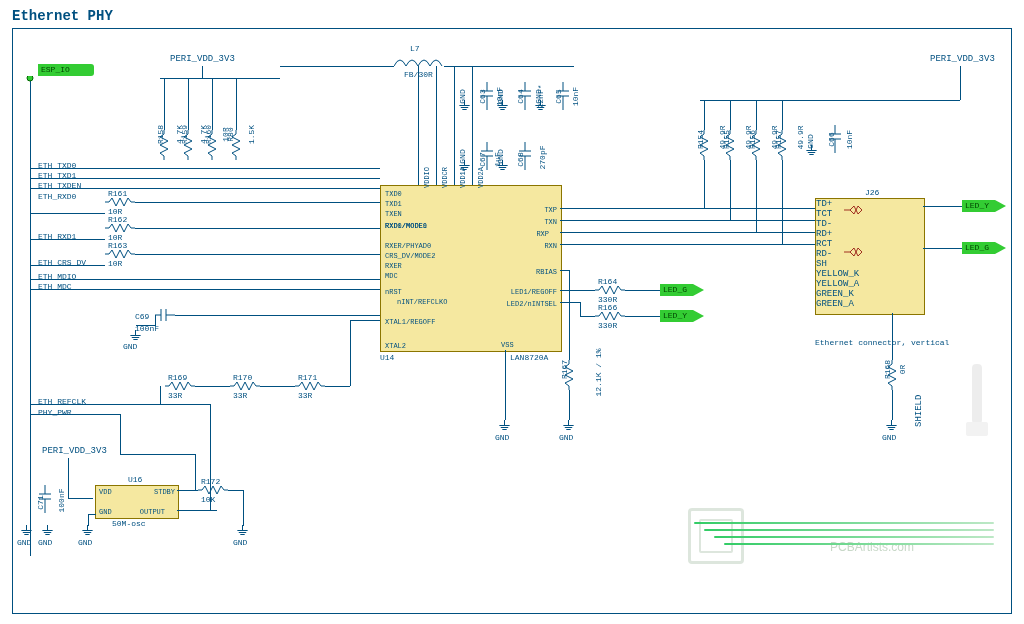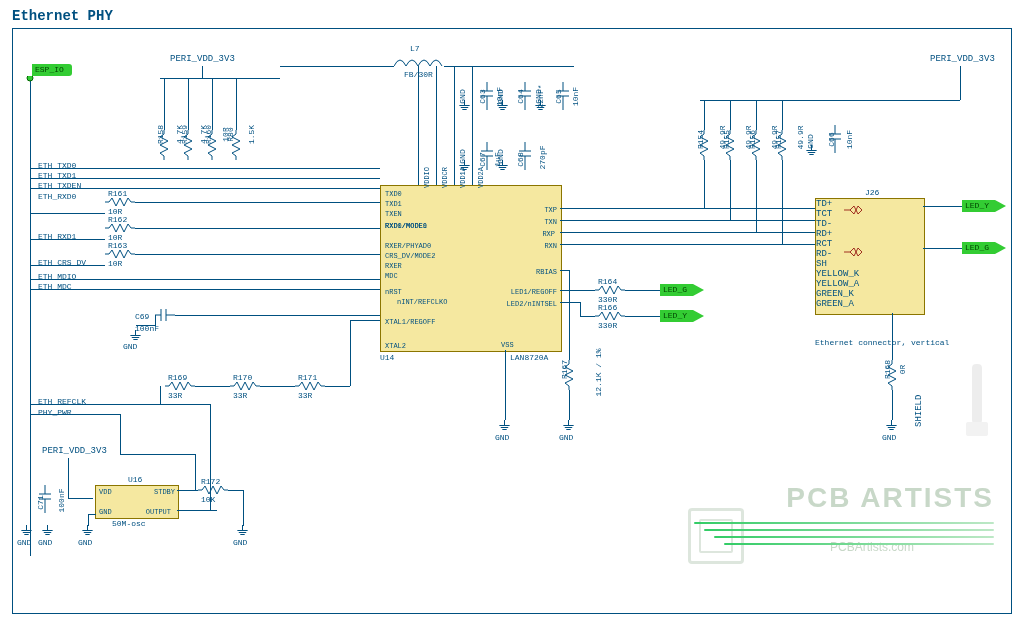--- a/index.html
+++ b/index.html
@@ -39,21 +39,21 @@
   .brush .ferrule{position:absolute;left:20px;top:58px;width:22px;height:14px;background:#ccc;border-radius:2px}
   .trace{position:absolute;height:2px;background:linear-gradient(to right,#3c6,#bde8c6);border-radius:2px}
 </style>
 </head>
 <body>
 
 <div class="page">
   <div class="title">Ethernet PHY</div>
   <div class="frame"></div>
 
-  <div class="port left" style="left:32px;top:64px;width:40px;height:12px"><span>ESP_IO</span></div>
+  <div class="port left" style="left:38px;top:64px;width:56px;height:12px"><span>ESP_IO</span></div>
   <div class="wire v" style="left:30px;top:76px;height:480px"></div>
   <svg style="position:absolute;left:25px;top:76px;width:10px;height:10px">
       <circle cx="5" cy="2" r="3" fill="#3c3" stroke="#060"></circle>
     </svg>
 
   <div class="power" style="left:170px;top:54px">PERI_VDD_3V3</div>
   <div class="wire v" style="left:202px;top:66px;height:12px"></div>
   <div class="wire h" style="left:160px;top:78px;width:120px"></div>
 
   <div class="power" style="left:930px;top:54px">PERI_VDD_3V3</div>
@@ -174,21 +174,21 @@
     <div class="pin" style="left:4px;top:132px">XTAL1/REGOFF</div>
     <div class="pin" style="left:4px;top:156px">XTAL2</div>
 
     <div class="pin" style="left:42px;top:2px;transform:rotate(-90deg);transform-origin:left top">VDDIO</div>
     <div class="pin" style="left:60px;top:2px;transform:rotate(-90deg);transform-origin:left top">VDDCR</div>
     <div class="pin" style="left:78px;top:2px;transform:rotate(-90deg);transform-origin:left top">VDD1A</div>
     <div class="pin" style="left:96px;top:2px;transform:rotate(-90deg);transform-origin:left top">VDD2A</div>
 
     <div class="pin" style="right:4px;top:20px">TXP</div>
     <div class="pin" style="right:4px;top:32px">TXN</div>
-    <div class="pin" style="right:6px;top:44px">RXP</div>
+    <div class="pin" style="right:12px;top:44px">RXP</div>
     <div class="pin" style="right:4px;top:56px">RXN</div>
     <div class="pin" style="right:4px;top:82px">RBIAS</div>
     <div class="pin" style="right:4px;top:102px">LED1/REGOFF</div>
     <div class="pin" style="right:4px;top:114px">LED2/nINTSEL</div>
 
     <div class="pin" style="left:120px;bottom:2px">VSS</div>
   </div>
   <div class="refdes" style="left:380px;top:353px">U14</div>
   <div class="value" style="left:510px;top:353px">LAN8720A</div>
 
@@ -418,21 +418,21 @@
   <div class="wire h" style="left:325px;top:386px;width:25px"></div>
   <div class="wire v" style="left:350px;top:320px;height:66px"></div>
   <div class="wire h" style="left:350px;top:320px;width:30px"></div>
 
   <div class="wire v" style="left:68px;top:458px;height:40px"></div>
   <div class="wire h" style="left:68px;top:498px;width:25px"></div>
   <div class="ic" style="left:95px;top:485px;width:82px;height:32px">
     <div class="pin" style="left:3px;top:2px">VDD</div>
     <div class="pin" style="right:3px;top:2px">STDBY</div>
     <div class="pin" style="left:3px;bottom:2px">GND</div>
-    <div class="pin" style="right:7px;bottom:2px">OUTPUT</div>
+    <div class="pin" style="right:13px;bottom:2px">OUTPUT</div>
   </div>
   <div class="refdes" style="left:128px;top:475px">U16</div>
   <div class="value" style="left:112px;top:519px">50M-osc</div>
 
   <div class="refdes" style="left:33px;top:498px;transform:rotate(-90deg)">C71</div>
   <div class="value" style="left:49px;top:496px;transform:rotate(-90deg)">100nF</div>
   <svg style="position:absolute;left:38px;top:485px" width="14" height="28">
       <line x1="7" y1="0" x2="7" y2="9" stroke="#005080"></line>
       <line x1="1" y1="9" x2="13" y2="9" stroke="#005080"></line>
       <line x1="1" y1="14" x2="13" y2="14" stroke="#005080"></line>
@@ -461,21 +461,20 @@
     <div class="netlabel" style="left:233px;top:538px">GND</div>
   <div class="wire h" style="left:177px;top:510px;width:40px"></div>
   <div class="wire v" style="left:160px;top:386px;height:18px"></div>
   <div class="wire v" style="left:210px;top:404px;height:106px"></div>
   <div class="wire h" style="left:160px;top:404px;width:50px"></div>
   <div class="wire v" style="left:120px;top:414px;height:40px"></div>
   <div class="wire h" style="left:120px;top:454px;width:75px"></div>
   <div class="wire v" style="left:195px;top:454px;height:36px"></div>
 
   <div class="chipwm"></div>
-  <div class="watermark">PCB ARTISTS</div>
   <div class="watermark2">PCBArtists.com</div>
   <div class="brush">
     <div class="handle"></div>
       <div class="ferrule"></div>
   </div>
   <div class="trace" style="right:30px;bottom:100px;width:300px"></div>
   <div class="trace" style="right:30px;bottom:93px;width:290px"></div>
   <div class="trace" style="right:30px;bottom:86px;width:280px"></div>
   <div class="trace" style="right:30px;bottom:79px;width:270px"></div>
 </div>

